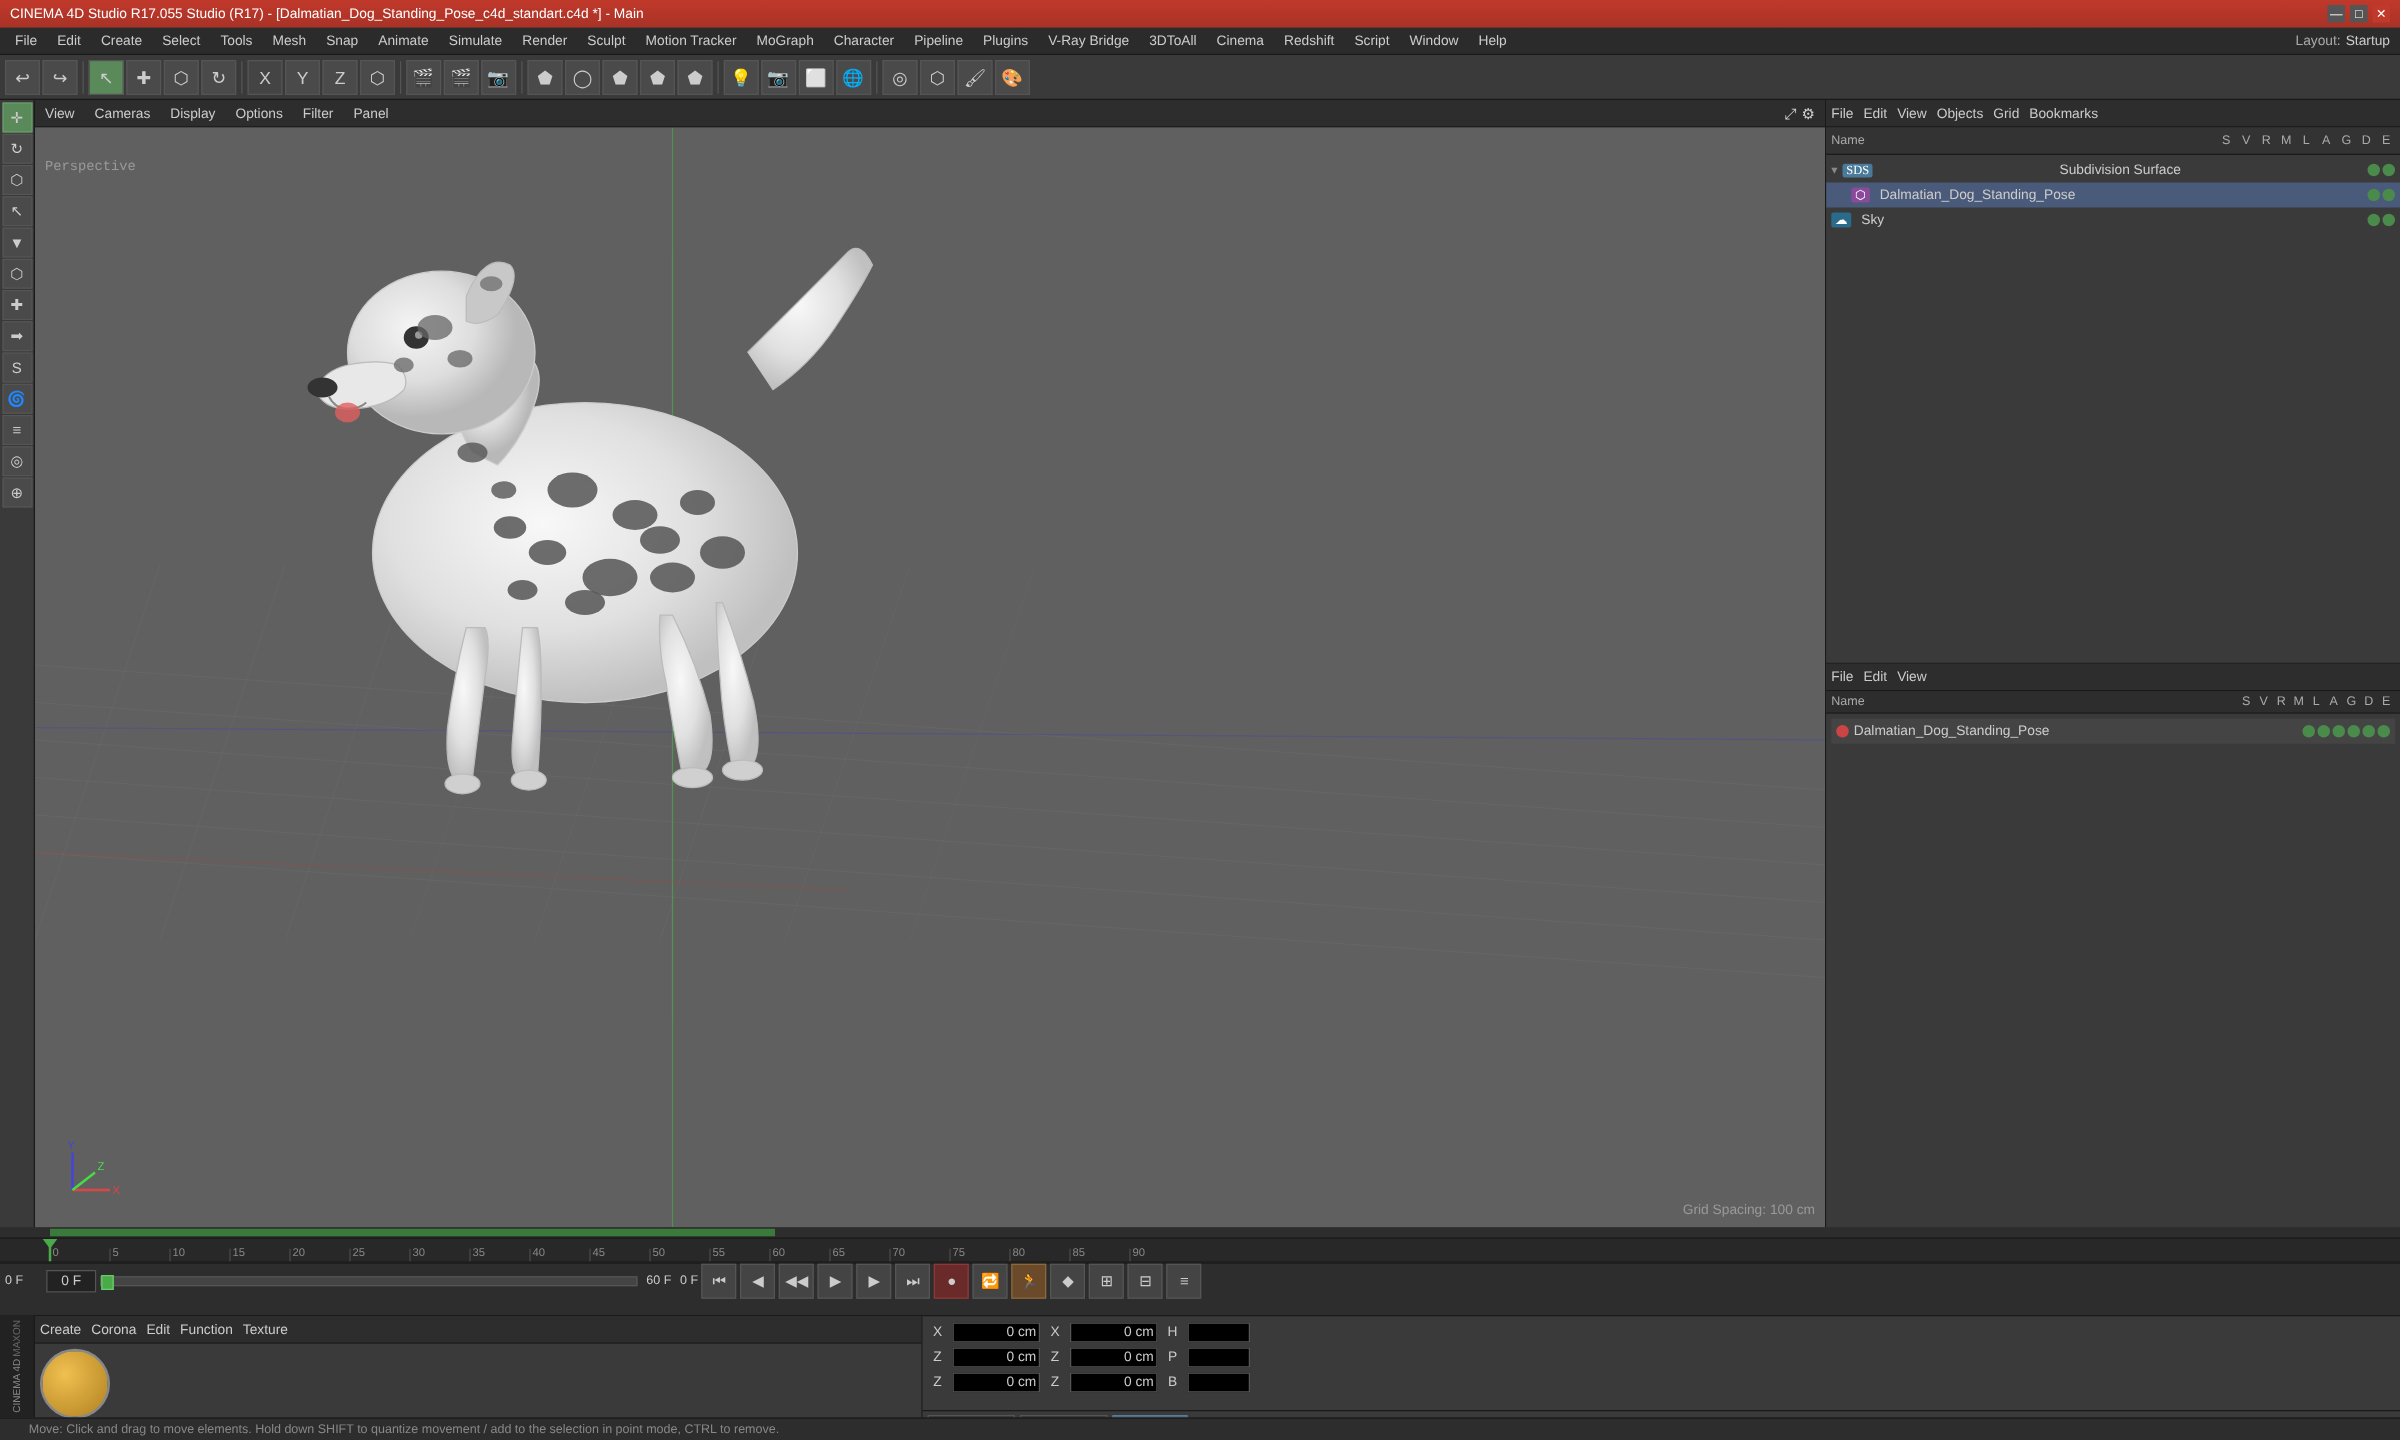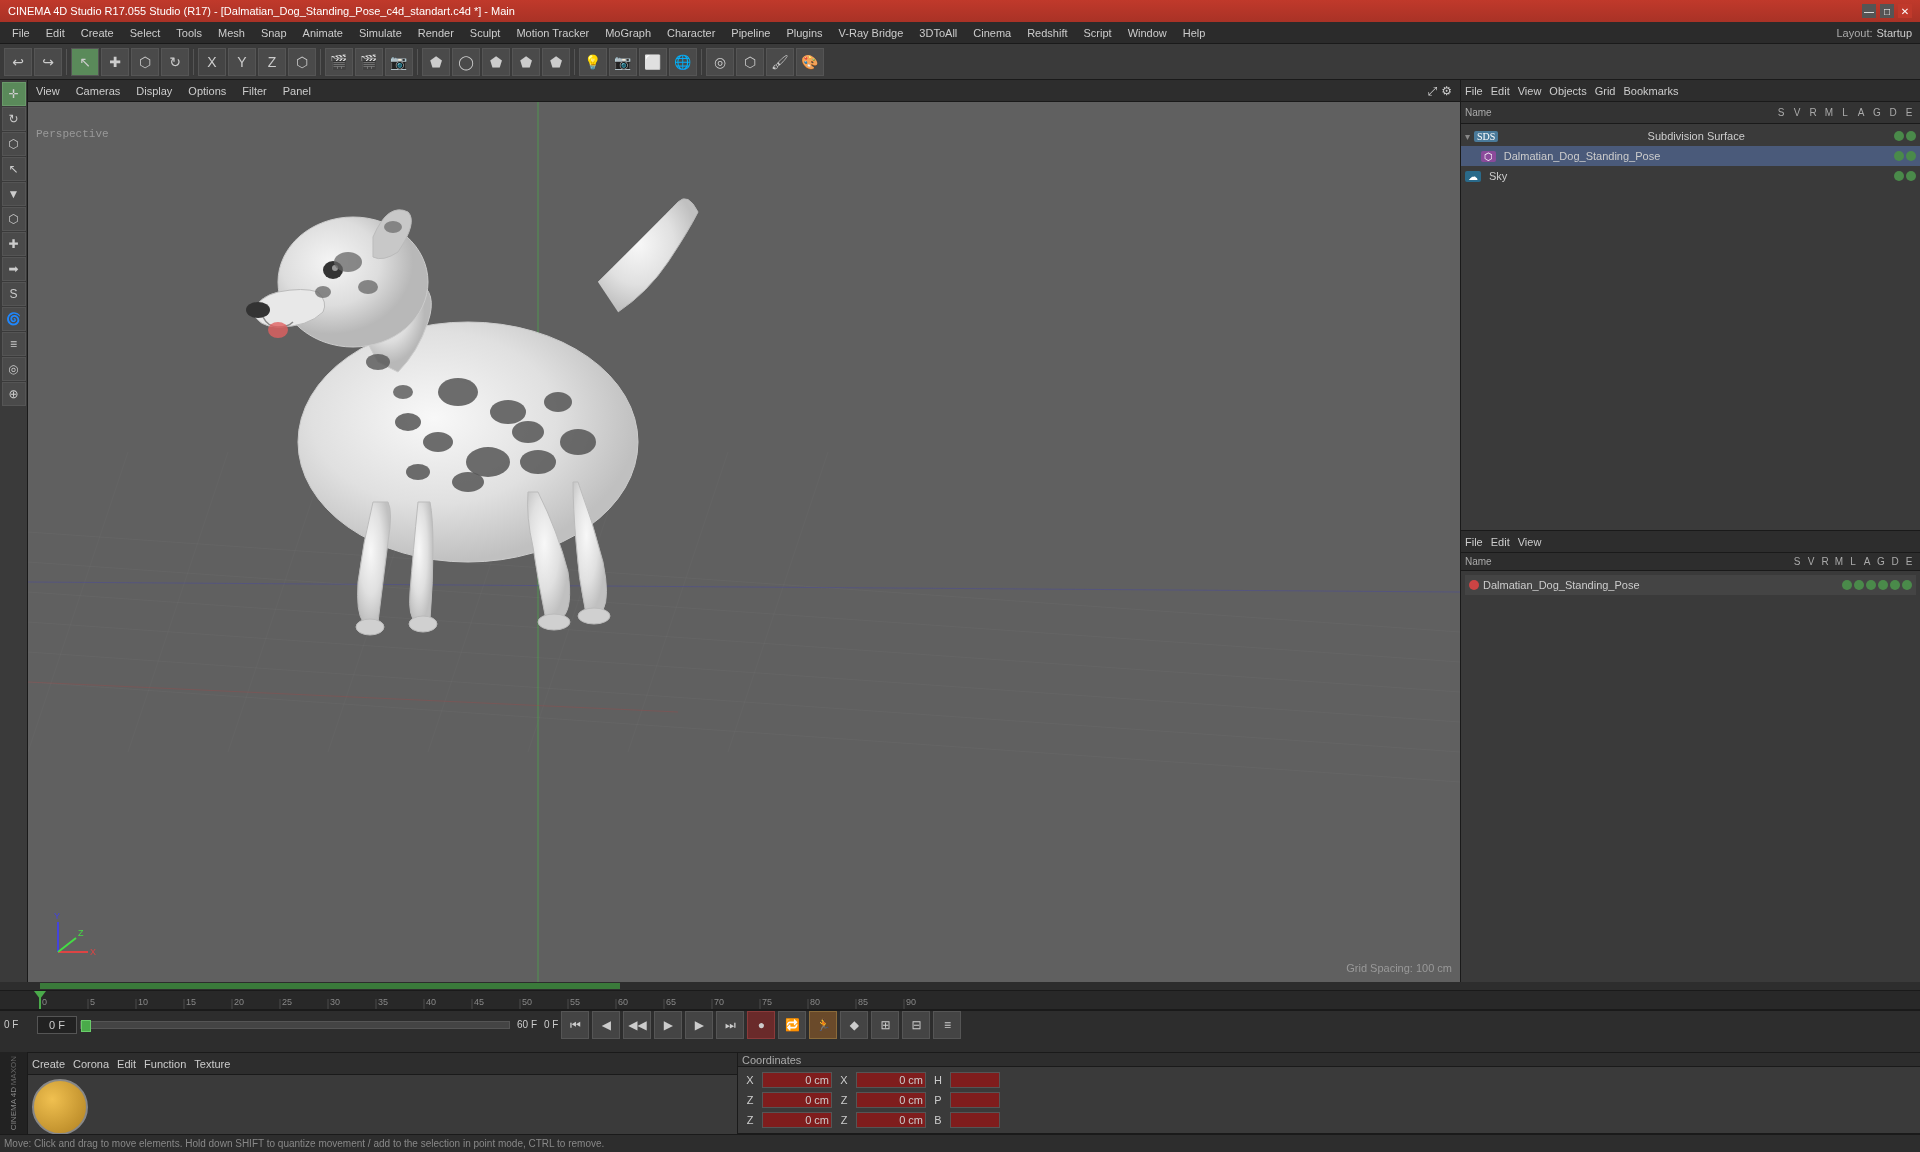--- a/index.html
+++ b/index.html
@@ -379,21 +379,21 @@
       height: 18px;
     }
     .coord-label {
       width: 16px;
       font-size: 11px;
       color: #ccc;
       text-align: center;
     }
     .coord-input {
       width: 70px; height: 16px;
-      background: #7f1d1d;
+      background: #000000;
       border: 1px solid #555;
       color: #ccc;
       font-size: 11px;
       text-align: right;
       padding: 0 2px;
     }
 
     
     #coords-bottom {
       height: 24px;
@@ -422,21 +422,21 @@
     
     #status-bar {
       position: absolute;
       bottom: 0;
       left: 0;
       right: 0;
       height: 18px;
       background: #2d2d2d;
       display: flex;
       align-items: center;
-      padding: 0 4px;
+      padding: 0 23px;
       border-top: 1px solid #1a1a1a;
       font-size: 10px;
       color: #888;
     }
 
     
     #maxon-logo {
       position: absolute;
       bottom: 18px;
       left: 0;
@@ -941,23 +941,20 @@
     </div>
     <div id="material-content">
       <div style="display:flex;flex-direction:column;align-items:center;">
         <div class="material-ball"></div>
         <span class="material-label">Dalmati</span>
       </div>
     </div>
   </div>
 
   <div id="coords-panel">
-    <div id="coords-header">
-      <span style="font-size:11px;color:#aaa;">Coordinates</span>
-    </div>
     <div id="coords-content">
       <div class="coord-row">
         <span class="coord-label">X</span>
         <input class="coord-input" type="text" value="0 cm" style="">
         <span class="coord-label">X</span>
         <input class="coord-input" type="text" value="0 cm" style="">
         <span class="coord-label">H</span>
         <input class="coord-input" type="text" style="width: 50px;">
       </div>
       <div class="coord-row">

